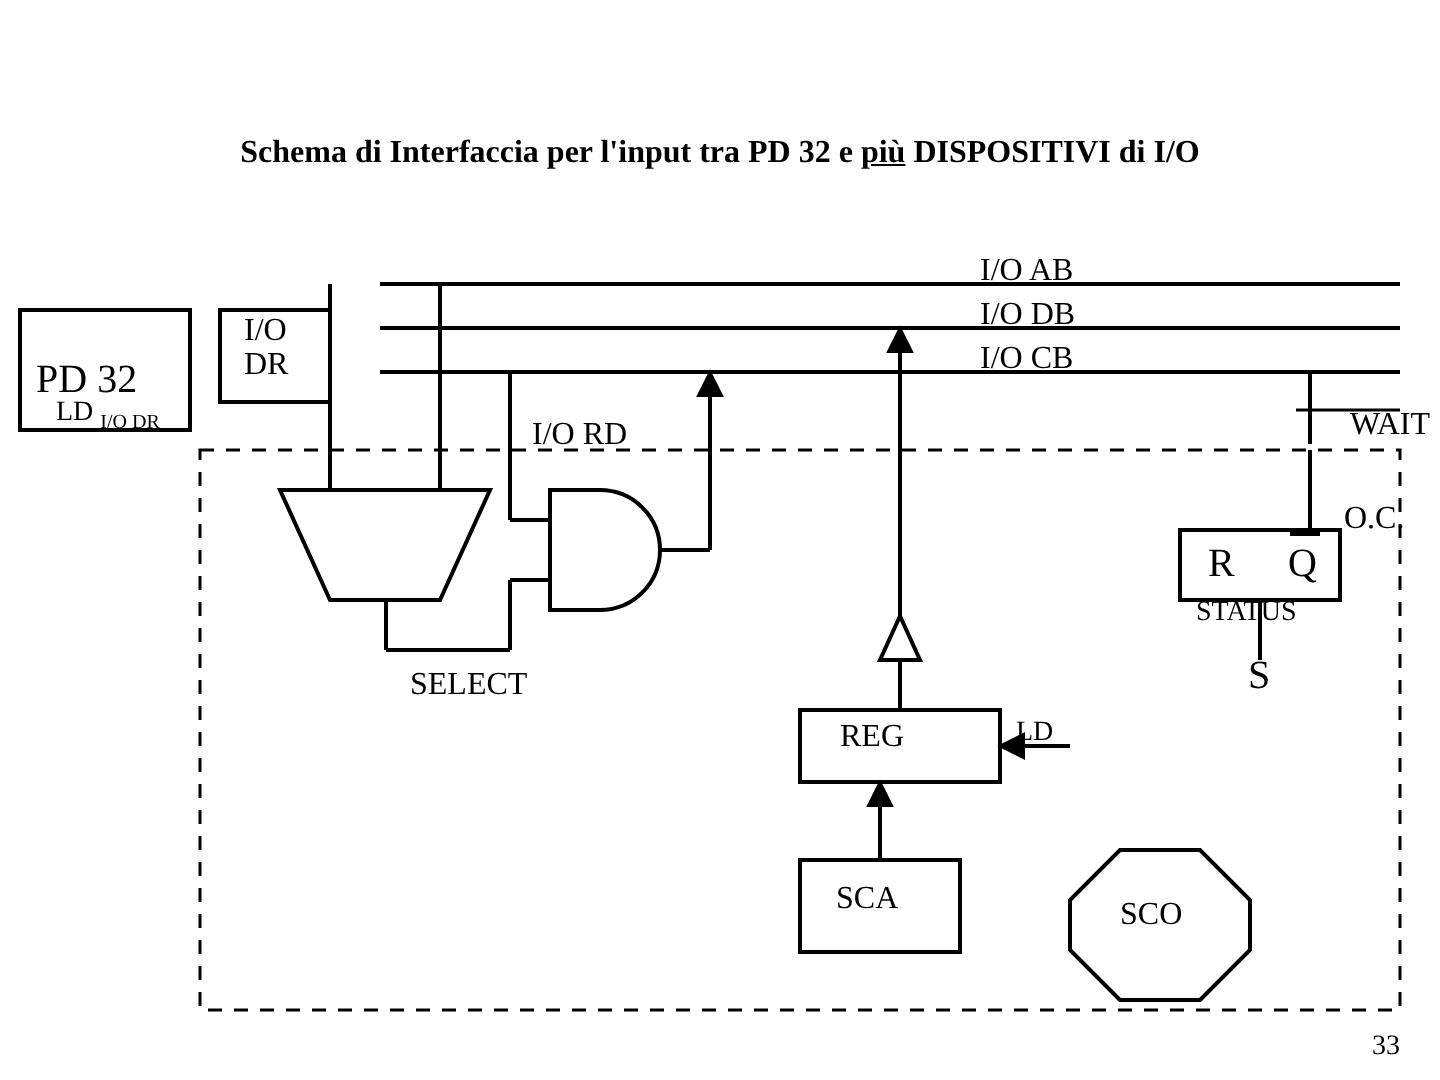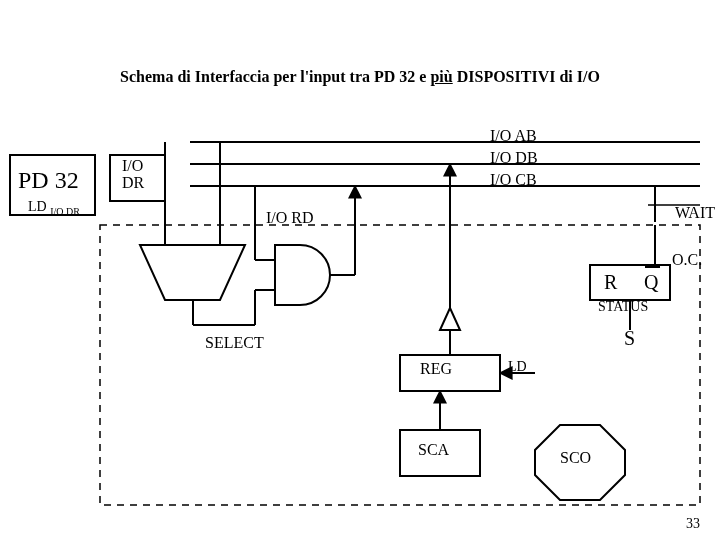--- a/index.html
+++ b/index.html
@@ -77,21 +77,21 @@
   <line x1="645" y1="267" x2="660" y2="267" stroke="#000" stroke-width="2"></line>
 
   <line x1="655" y1="265" x2="655" y2="225" stroke="#000" stroke-width="2"></line>
   <line x1="655" y1="186" x2="655" y2="222" stroke="#000" stroke-width="2"></line>
 
   <line x1="630" y1="300" x2="630" y2="330" stroke="#000" stroke-width="2"></line>
 
   <line x1="648" y1="205" x2="700" y2="205" stroke="#000" stroke-width="1.5"></line>
 </svg>
 
-<div class="label" style="left:18px;top:168px;font-size:24px">PD 32</div>
+<div class="label" style="left:18px;top:180px;font-size:20px">PD 32</div>
 <div class="label" style="left:122px;top:158px;white-space:pre;text-align:left;width:32px">I/O
 DR</div>
 <div class="label small" style="left:28px;top:200px;font-size:14px">
   <span>LD</span>
   <span style="font-size:10px;vertical-align:sub">I/O DR</span>
 </div>
 
 <div class="label" style="left:266px;top:210px">I/O RD</div>
 <div class="label" style="left:205px;top:335px">SELECT</div>
 <div class="label" style="left:420px;top:361px">REG</div>

